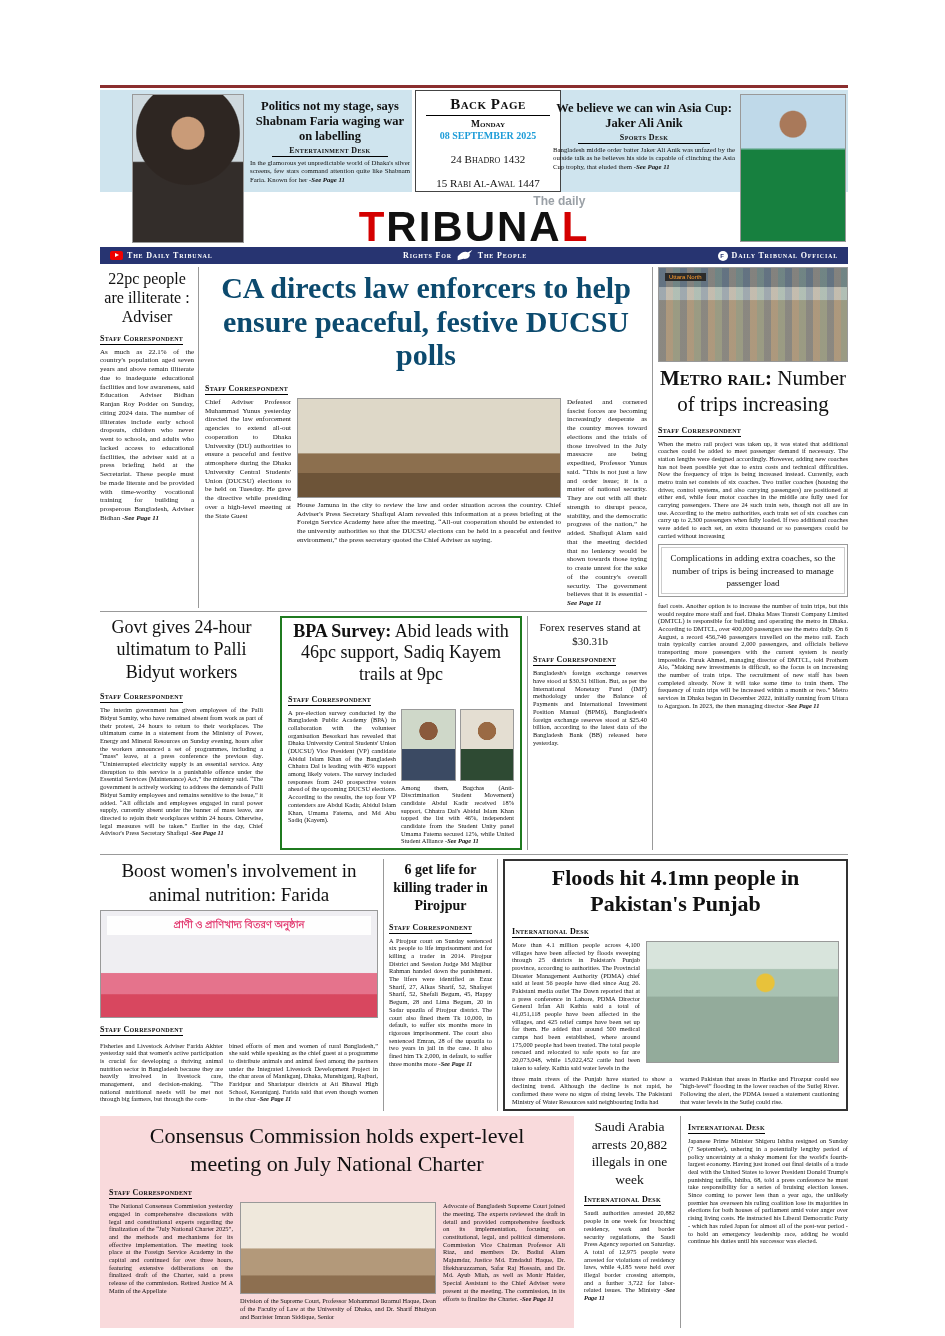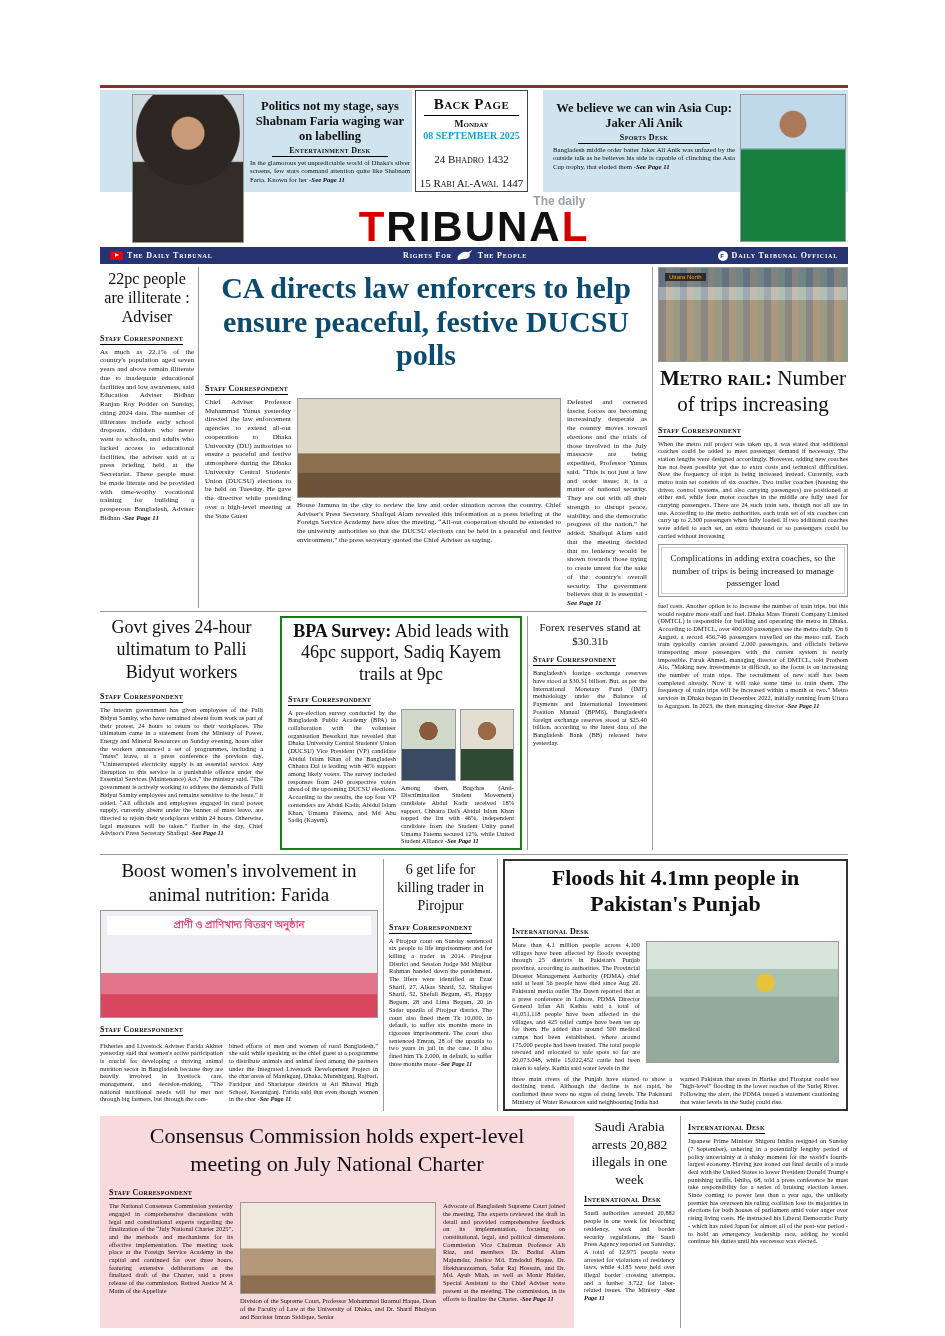--- a/index.html
+++ b/index.html
@@ -5,21 +5,21 @@
   * { box-sizing: border-box; margin: 0; padding: 0; }
   html,body { width:945px; height:1336px; }
   body { background:#ffffff; font-family:"Liberation Serif", serif; color:#111; overflow:hidden; position:relative; }
   .sheet { position:absolute; left:100px; top:85px; width:748px; }
 
   .top-rule { height:3px; background:#8b2e2e; }
 
   
   .skyline { position:relative; height:105px; margin-top:2px; }
   .sky-left  { position:absolute; left:0; top:0; width:312px; height:102px; background:#cfe4ee; }
-  .sky-box   { position:absolute; left:315px; top:0; width:113px; height:102px; background:#fff; border:1px solid #444; text-align:center; padding-top:5px; }
+  .sky-box   { position:absolute; left:315px; top:0; width:146px; height:102px; background:#fff; border:1px solid #444; text-align:center; padding-top:5px; }
   .sky-right { position:absolute; left:443px; top:0; right:0; height:102px; background:#cfe4ee; }
   .ph { border:1px solid #999; }
   .ph-shabnam { position:absolute; left:32px; top:4px; width:112px; height:149px; z-index:3;
     background: radial-gradient(circle at 50% 26%, #c99b78 13%, #2e2622 14% 42%, transparent 43%),
                 linear-gradient(180deg,#cfd9de 0 45%, #332d2a 46% 100%); }
   .ph-jaker { position:absolute; right:2px; top:4px; width:106px; height:148px; z-index:3;
     background: radial-gradient(circle at 50% 20%, #a9795a 10%, transparent 11%),
                 linear-gradient(180deg,#bfd9e9 0 36%, #17803f 38% 100%); }
   .sky-left-text  { position:absolute; left:150px; top:9px; width:160px; }
   .sky-right-text { position:absolute; left:453px; top:11px; width:182px; }
@@ -93,21 +93,21 @@
   .pullquote { border:1px solid #999; outline:1px solid #ccc; outline-offset:-4px; padding:7px 9px; text-align:center; font-size:9px; line-height:1.35; margin:5px 0; }
 
   .row3 { display:flex; border-top:1px solid #999; margin-top:4px; padding-top:4px; min-height:252px; }
   .women { width:284px; padding-right:5px; border-right:1px solid #999; }
   .women-hl { font-size:19px; line-height:1.25; margin-bottom:3px; }
   .ph-women { width:100%; height:108px; position:relative;
     background:linear-gradient(180deg,#efeef2 0 58%, #e5738c 59% 78%, #d8475f 79% 100%); }
   .banner { position:absolute; left:6px; right:6px; top:5px; background:rgba(255,255,255,.9); color:#e23a70; font-weight:bold; font-size:10px; text-align:center; padding:1px 2px; }
   .women-body { display:flex; gap:6px; margin-top:3px; }
   .piroj { width:114px; padding:0 5px; border-right:1px solid #999; }
-  .piroj-hl { font-size:14px; line-height:1.3; margin-top:2px; }
+  .piroj-hl { font-size:14px; line-height:1.3; margin-top:2px;font-weight:bold; }
   .floods { flex:1; margin-left:5px; border:2px solid #333; padding:4px 7px; }
   .floods-hl { font-weight:bold; font-size:22px; line-height:1.2; margin-bottom:2px; }
   .floods-top { display:flex; gap:6px; }
   .floods-c1 { width:128px; }
   .ph-flood { flex:1; height:122px;
     background: radial-gradient(circle at 62% 34%, #e8c23a 6%, transparent 7%),
                 linear-gradient(180deg,#d8e4dc 0 22%, #a9c2b2 23% 45%, #93ab9b 46% 100%); }
   .floods-bottom { display:flex; gap:8px; margin-top:3px; }
 
   .row4 { display:flex; margin-top:5px; min-height:212px; }

